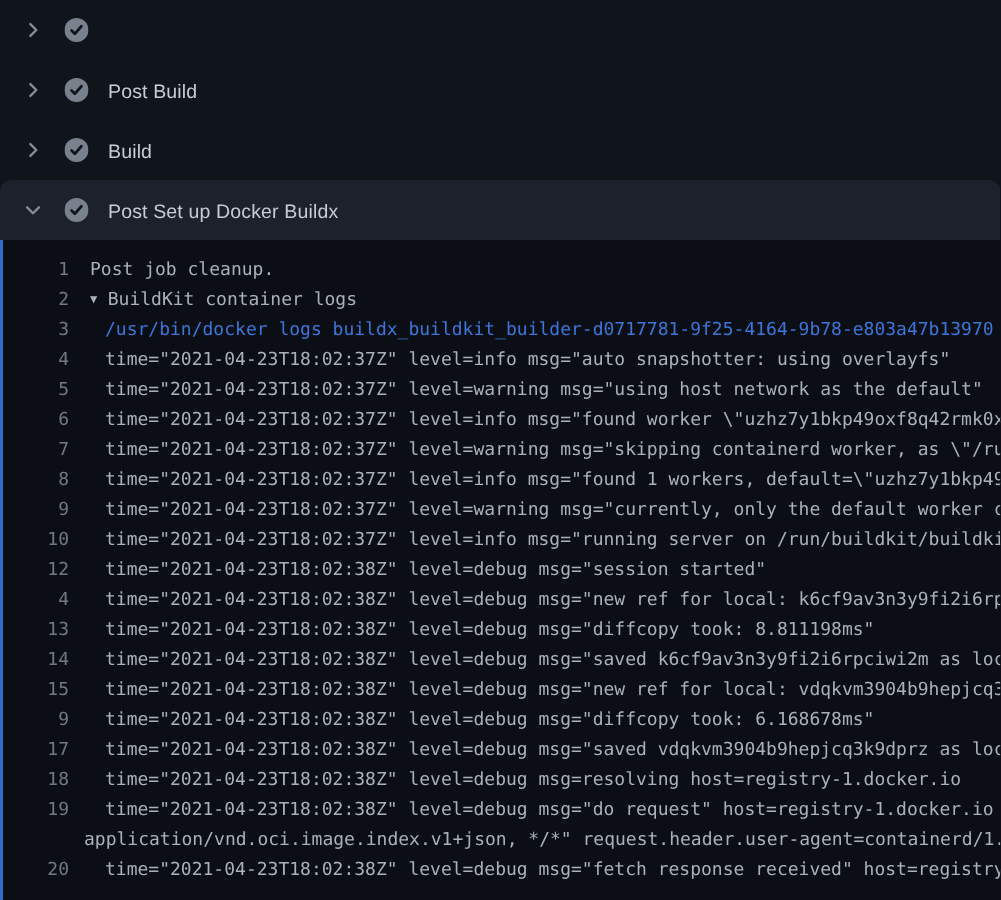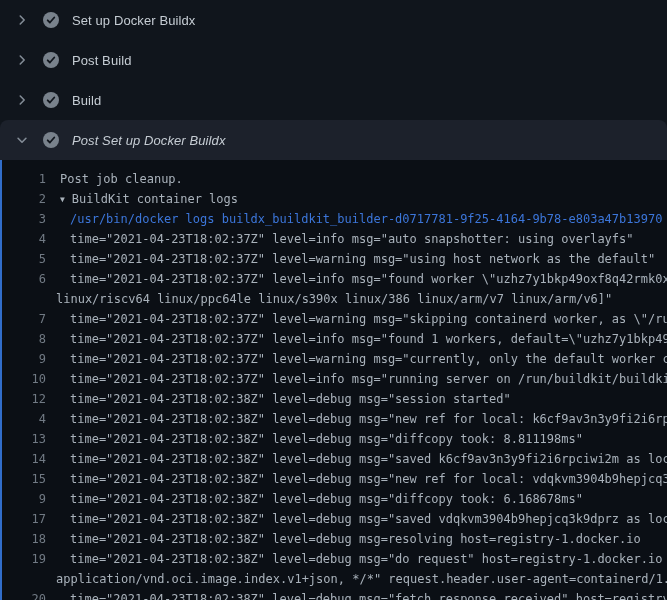--- a/index.html
+++ b/index.html
@@ -16,21 +16,20 @@
   .step {
     display: flex;
     align-items: center;
     height: 40px;
     padding-left: 14px;
     cursor: pointer;
   }
   .step.expanded {
     background: var(--expanded-bg, #1c212b);
     border-radius: 8px 8px 0 0;
-    font-style: italic;
   }
   .chev {
     width: 16px; height: 16px;
     display: flex; align-items: center; justify-content: center;
     flex: 0 0 16px;
   }
   .status {
     width: 16px; height: 16px;
     margin-left: 13px;
     flex: 0 0 16px;
@@ -86,21 +85,20 @@
       <svg width="14" height="14" viewBox="0 0 16 16">
         <path class="chev-path" fill="none" stroke="#848d97" stroke-width="1.8" stroke-linecap="round" stroke-linejoin="round" d="M6 3.5L10.5 8 6 12.5"></path>
       </svg>
     </span>
     <span class="status">
       <svg width="16" height="16" viewBox="0 0 16 16">
         <circle cx="8" cy="8" r="8" class="cc" fill="#79828c"></circle>
         <path d="M4.7 8.3l2.2 2.2 4.4-5" fill="none" class="ck" stroke-width="1.8" stroke-linecap="round" stroke-linejoin="round" stroke="#10151c"></path>
       </svg>
     </span>
-    <span class="step-label">Set up Docker Buildx</span>
   </div>
 
   <div class="step">
     <span class="chev">
       <svg width="14" height="14" viewBox="0 0 16 16">
         <path class="chev-path" fill="none" stroke="#848d97" stroke-width="1.8" stroke-linecap="round" stroke-linejoin="round" d="M6 3.5L10.5 8 6 12.5"></path>
       </svg>
     </span>
     <span class="status">
       <svg width="16" height="16" viewBox="0 0 16 16">
@@ -166,24 +164,20 @@
   <div class="logrow group">
     <span class="lnum">5</span>
     <span class="ltext">time="2021-04-23T18:02:37Z" level=warning msg="using host network as the default"</span>
   </div>
 
   <div class="logrow group">
     <span class="lnum">6</span>
     <span class="ltext">time="2021-04-23T18:02:37Z" level=info msg="found worker \"uzhz7y1bkp49oxf8q42rmk0xj</span>
   </div>
 
-  <div class="logrow cont">
-    <span class="lnum"></span>
-    <span class="ltext">linux/riscv64 linux/ppc64le linux/s390x linux/386 linux/arm/v7 linux/arm/v6]"</span>
-  </div>
 
   <div class="logrow group">
     <span class="lnum">7</span>
     <span class="ltext">time="2021-04-23T18:02:37Z" level=warning msg="skipping containerd worker, as \"/run</span>
   </div>
 
   <div class="logrow group">
     <span class="lnum">8</span>
     <span class="ltext">time="2021-04-23T18:02:37Z" level=info msg="found 1 workers, default=\"uzhz7y1bkp49o</span>
   </div>

